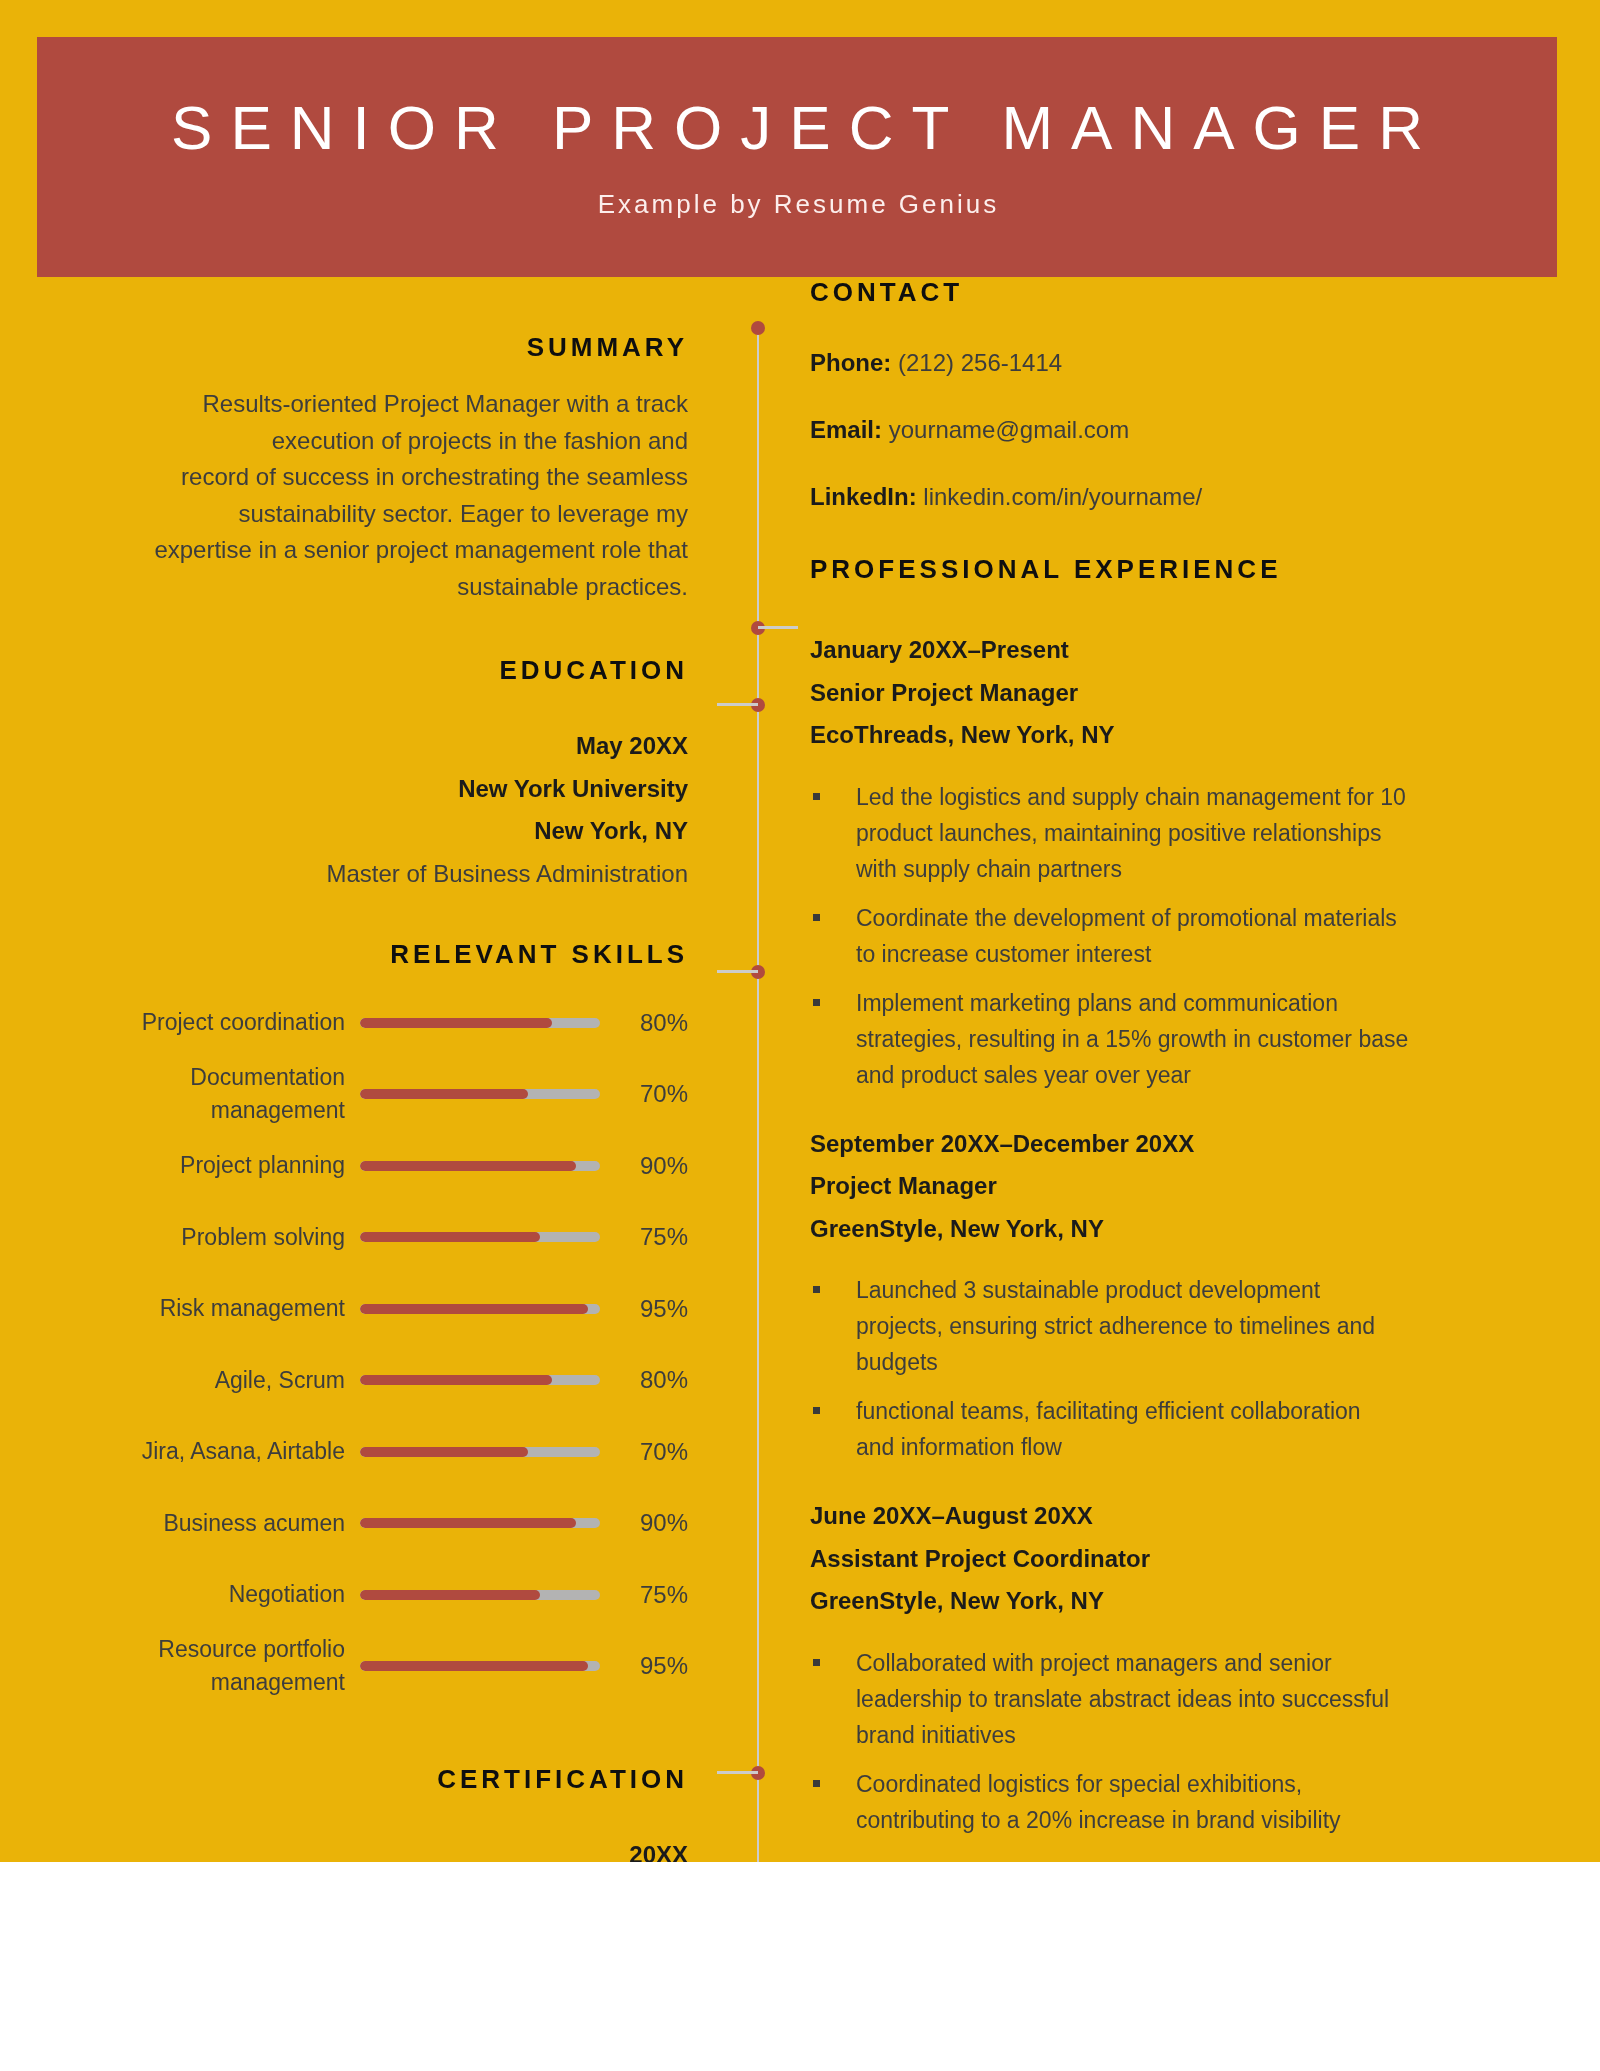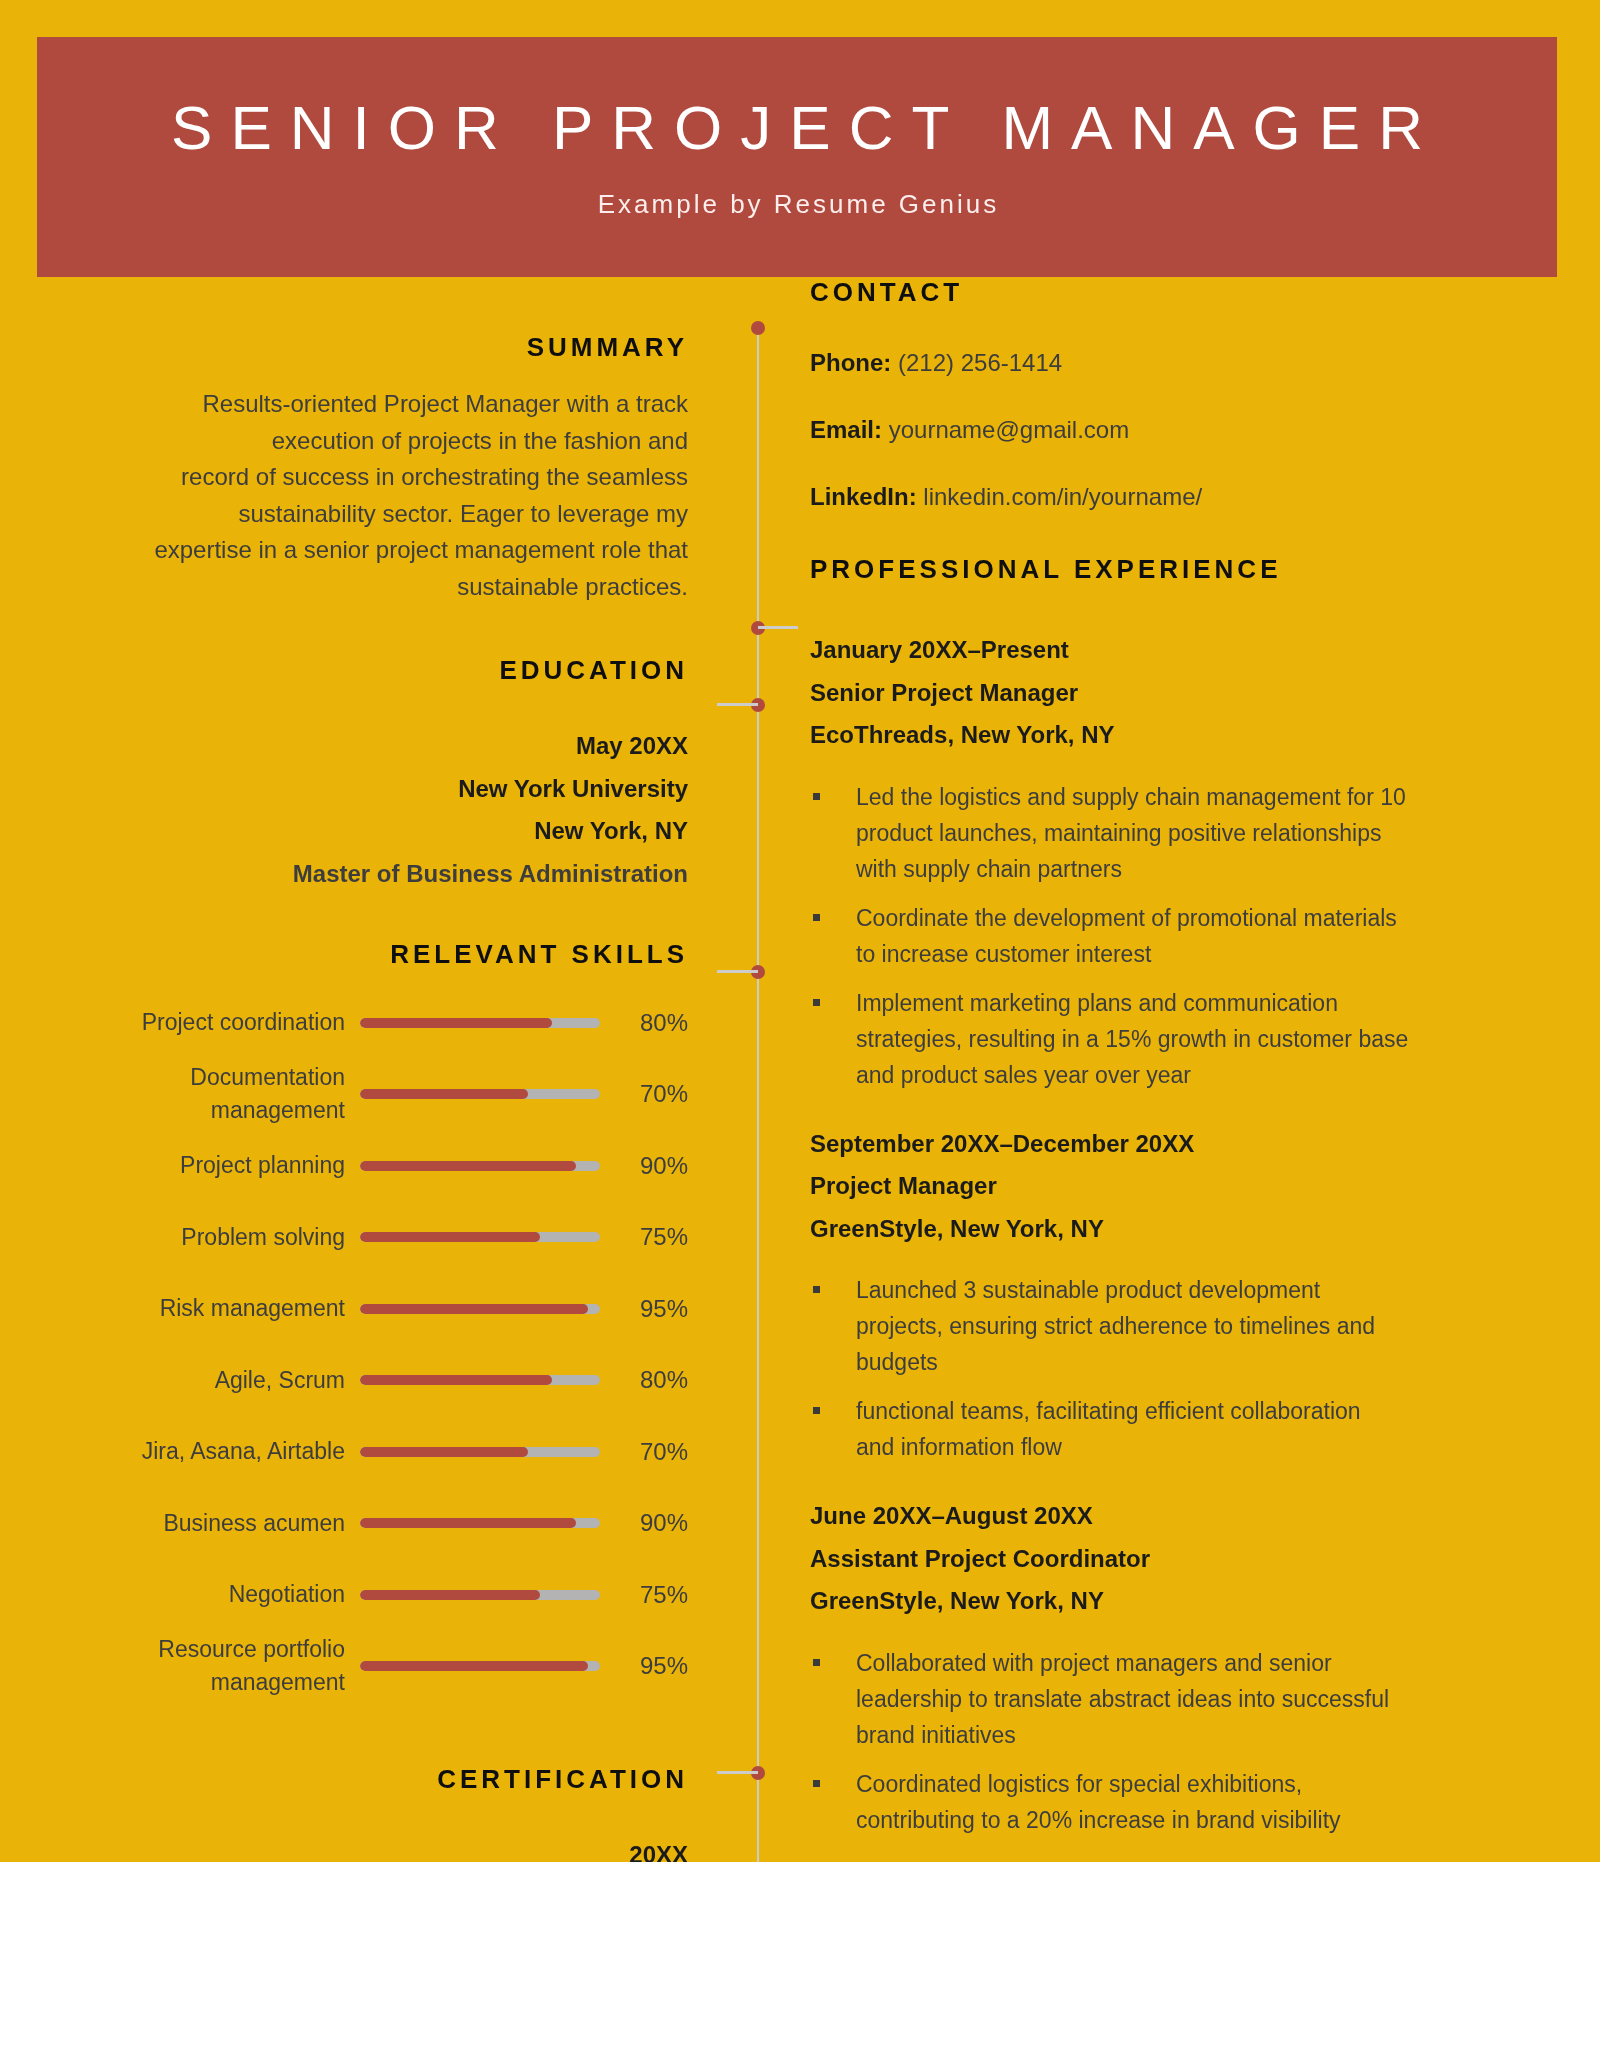--- a/index.html
+++ b/index.html
@@ -45,21 +45,21 @@
   .section-heading{
     font-size:26px;font-weight:700;letter-spacing:4px;color:#0f0f0f;
     line-height:30px;
   }
   
   .summary-heading{margin-top:55px;}
   .summary-text{margin-top:24px;font-size:24px;line-height:36.5px;color:#3d3d3d;}
   .education-heading{margin-top:50px;}
   .edu-block{margin-top:40px;font-size:24px;line-height:42.5px;}
   .line-bold{font-weight:700;color:#1b1b1b;}
-  .line-regular{font-weight:700;color:#3d3d3d;}
+  .line-regular{font-weight:400;color:#3d3d3d;}
   .skills-heading{margin-top:44px;}
   .skills-list{margin-top:18px;}
   .skill-row{
     display:flex;align-items:center;justify-content:flex-end;
     min-height:67.5px;padding:2px 0;
   }
   .skill-label{
     width:285px;padding-left:30px;box-sizing:border-box;
     font-size:23px;line-height:33px;color:#3d3d3d;text-align:right;
   }

